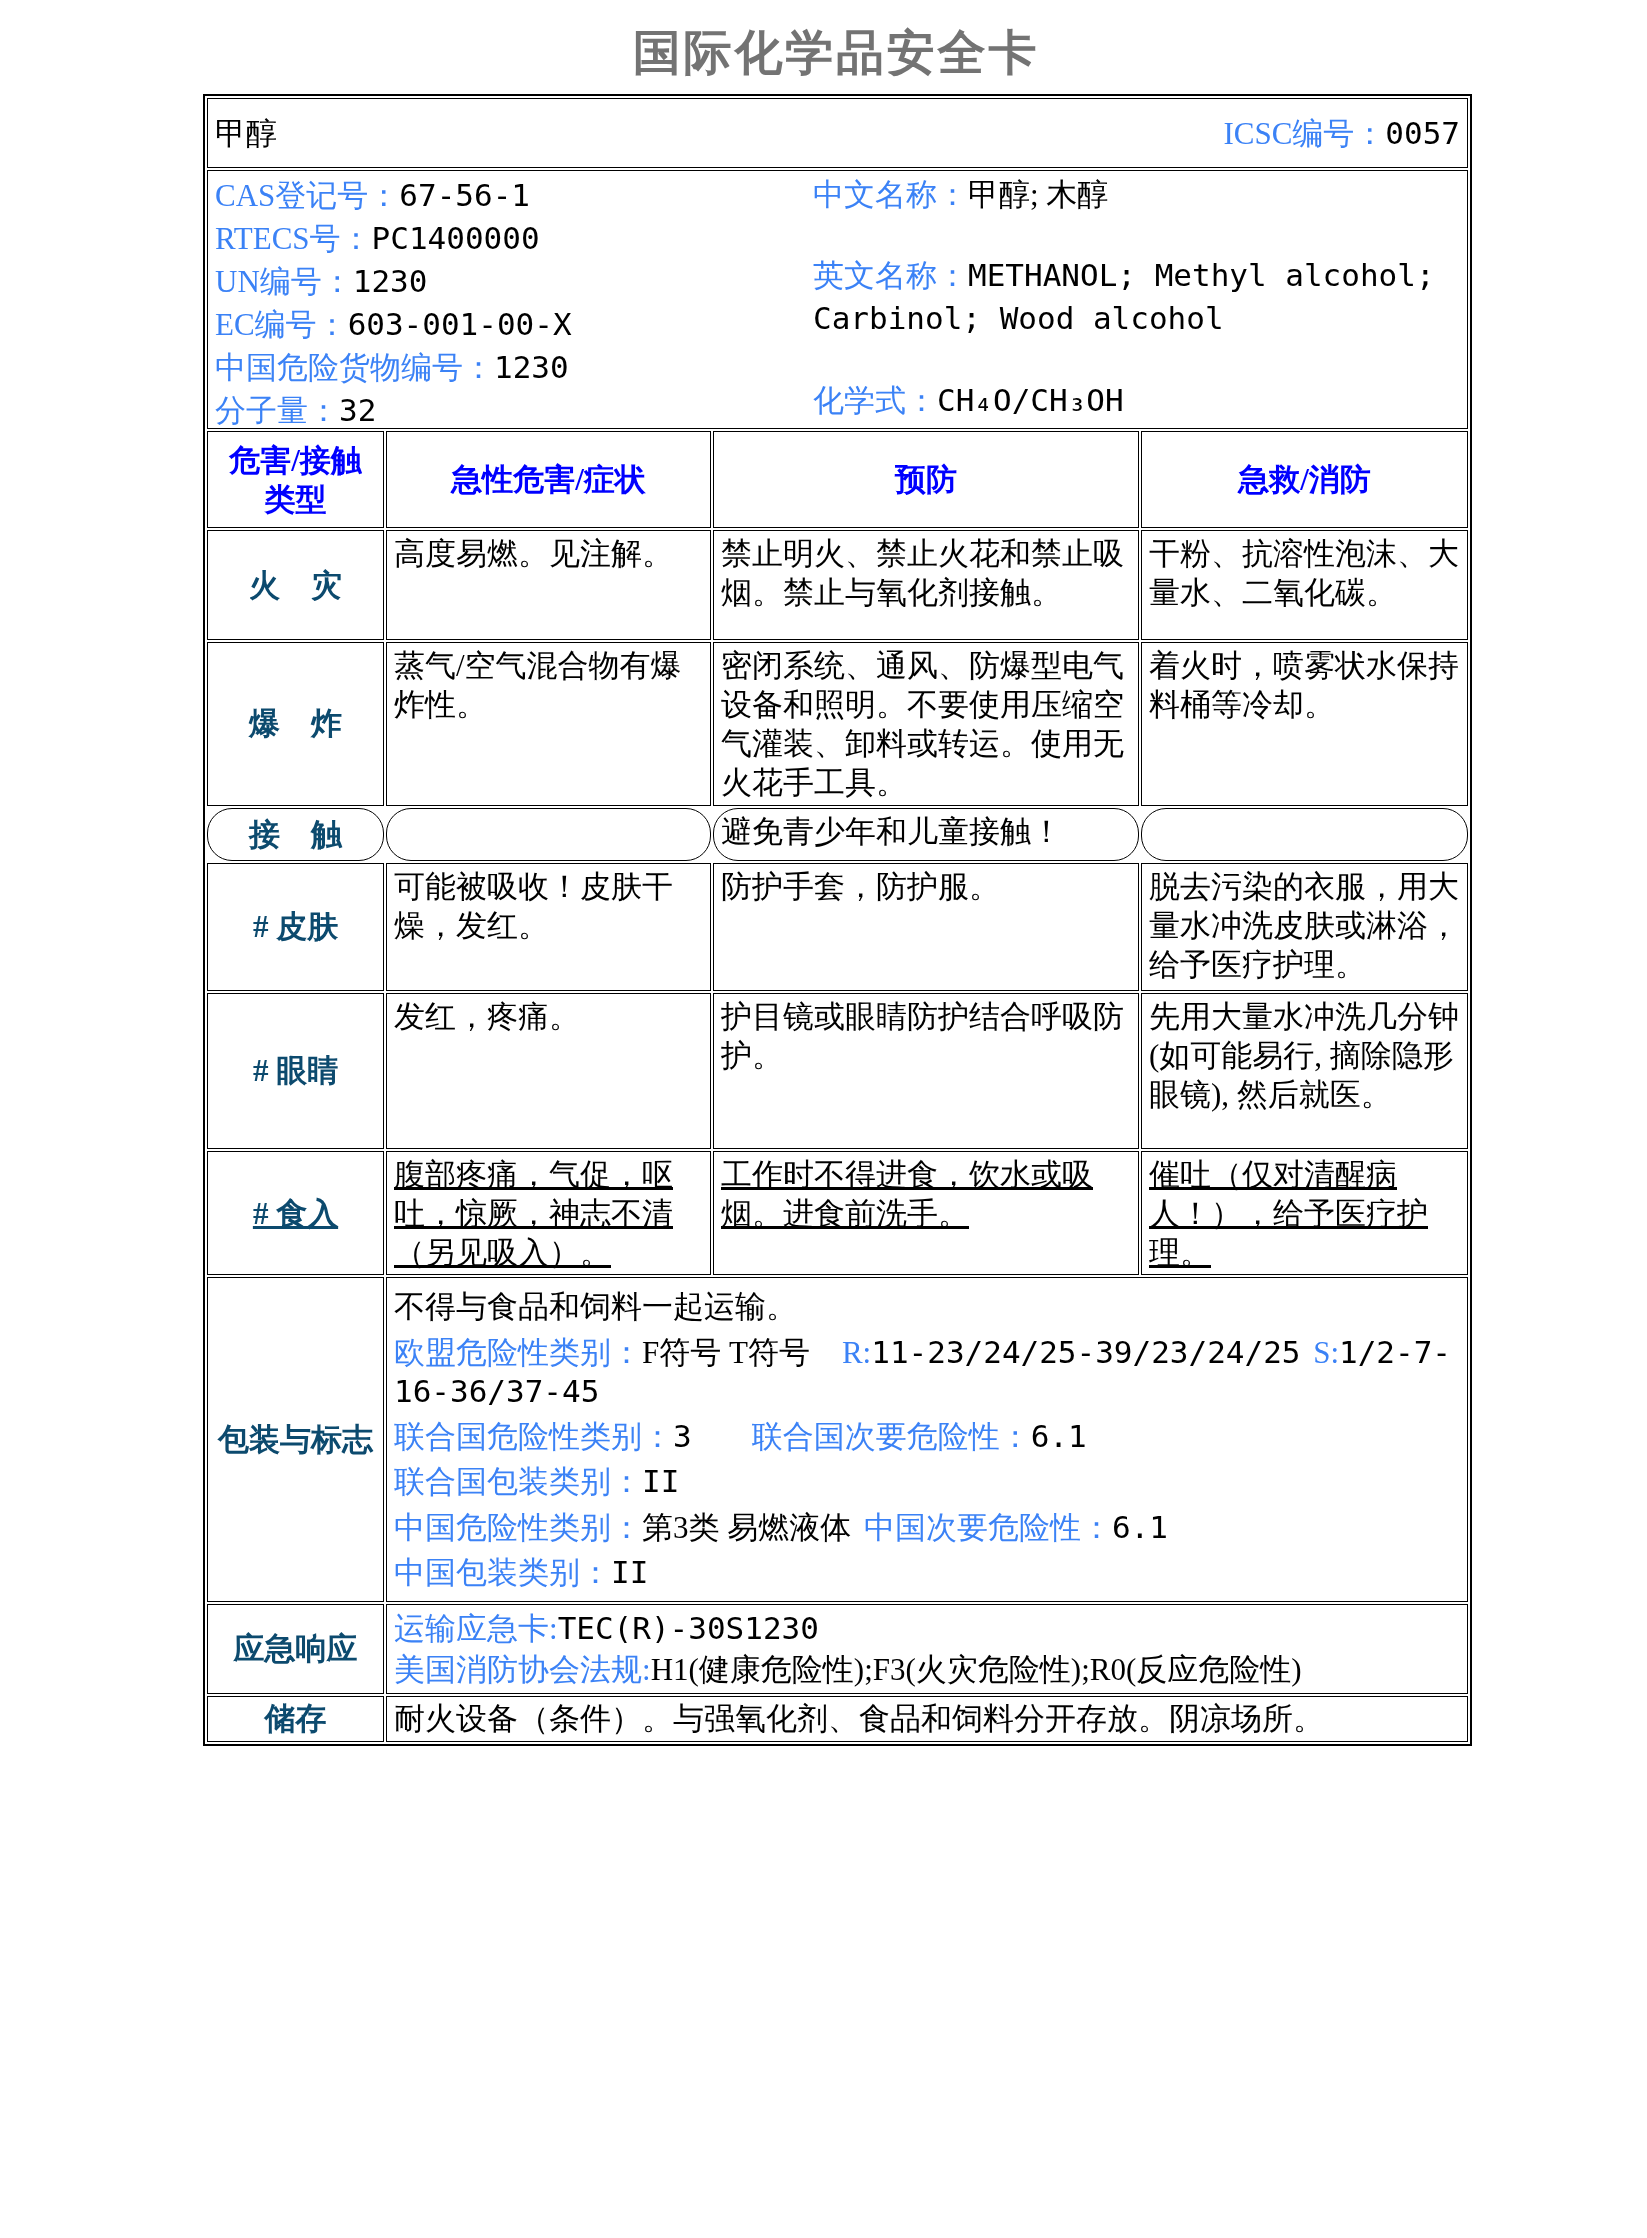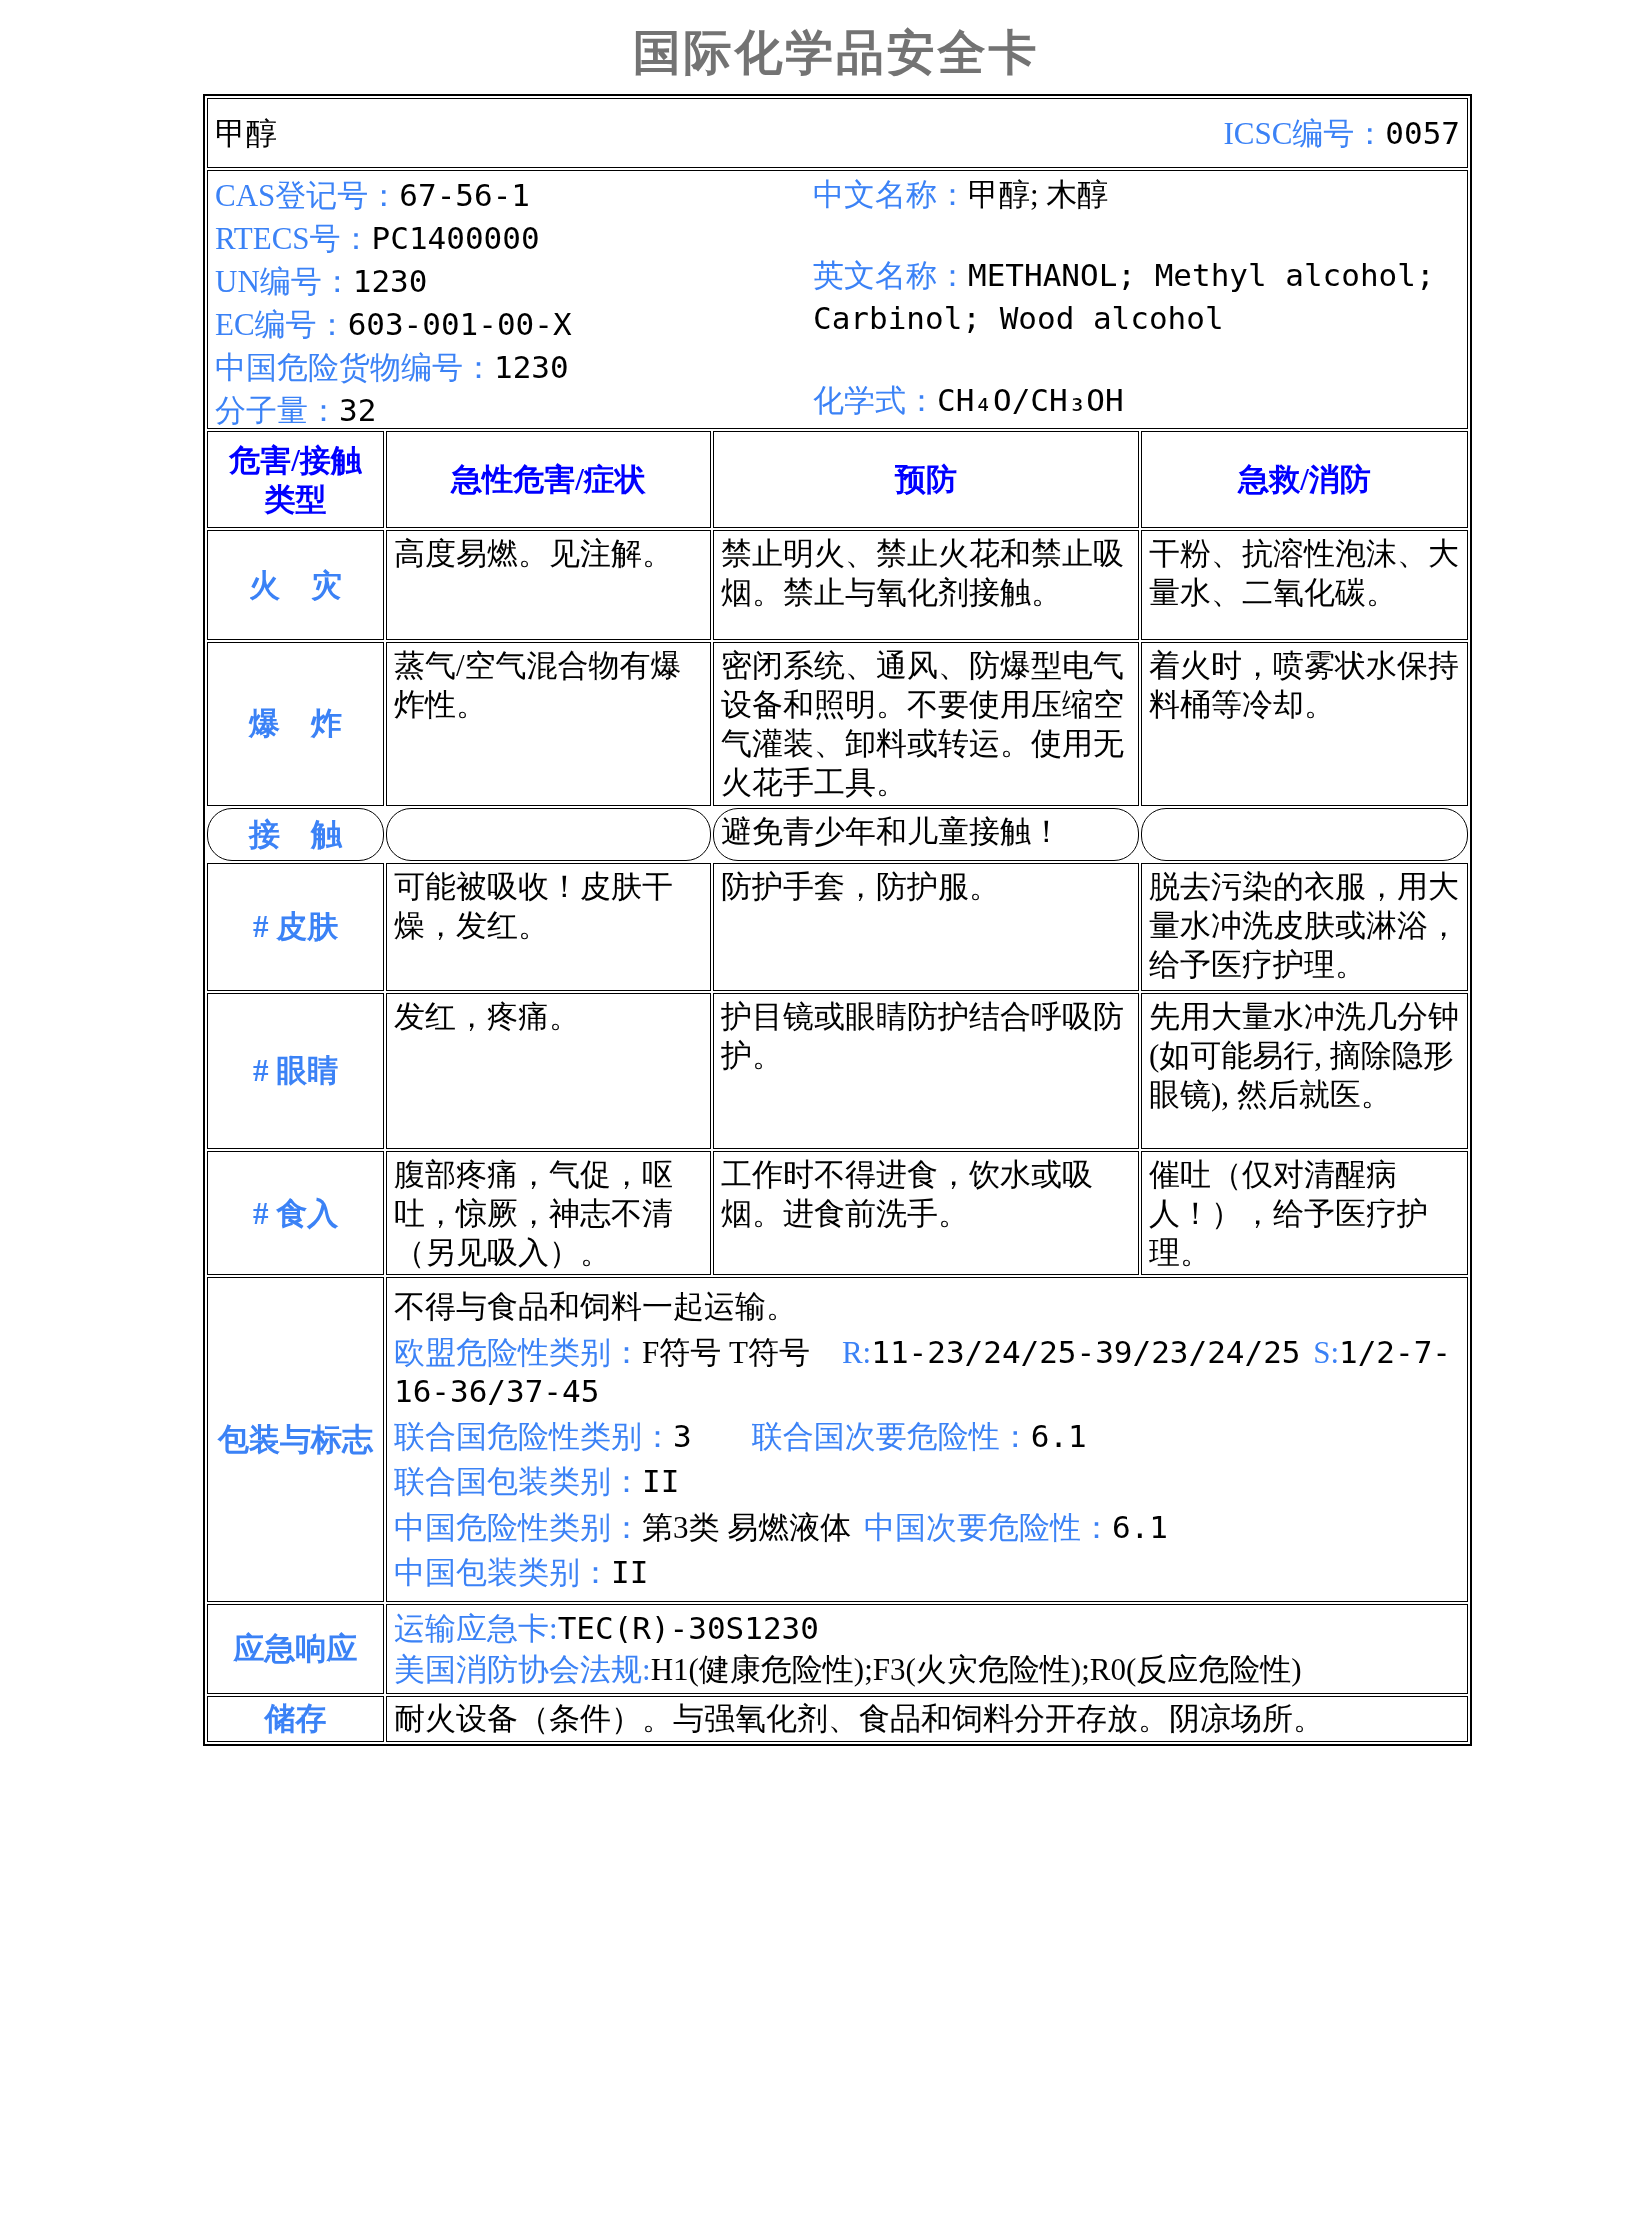--- a/index.html
+++ b/index.html
@@ -40,34 +40,34 @@
     line-height: 39px;
     padding: 2.8px 7px;
     vertical-align: top;
     overflow: hidden;
   }
   .blue { color: #3b82f6; font-weight: normal; }
   .mono { font-family: "DejaVu Sans Mono", monospace; }
   .lbl {
     text-align: center;
     vertical-align: middle;
-    color: #3b82f6;
+    color: #0c4a6e;
     font-weight: bold;
   }
   
   .r-head td   { height: 70px; vertical-align: middle; }
   .r-info td   { height: 259px; }
   .r-cols td   { height: 97px; text-align: center; vertical-align: middle; color:#0000ff; font-weight:bold; }
   .r-fire td      { height: 110px; }
   .r-explosion td { height: 156px; }
   .r-contact td   { height: 53px; border-radius: 25px; }
   .r-inhalation td{ height: 77px; }
   .r-skin td      { height: 128px; }
   .r-eyes td      { height: 156px; }
-  .r-ingestion td { height: 121px; }
+  .r-ingestion td { height: 121px; text-decoration: underline; }
   .r-spill td     { height: 86px; }
   .r-pack td      { height: 304px; }
   .r-emergency td { height: 89px; }
   .r-storage td   { height: 46px; }
 
   .head-flex {
     display: flex;
     justify-content: space-between;
     align-items: center;
   }

